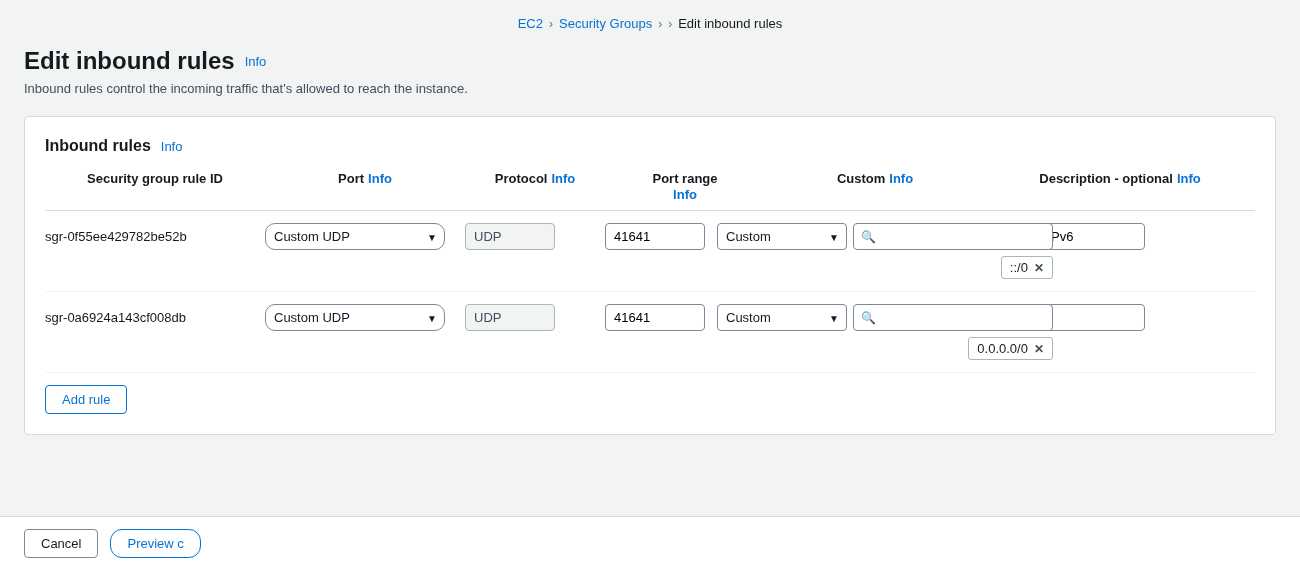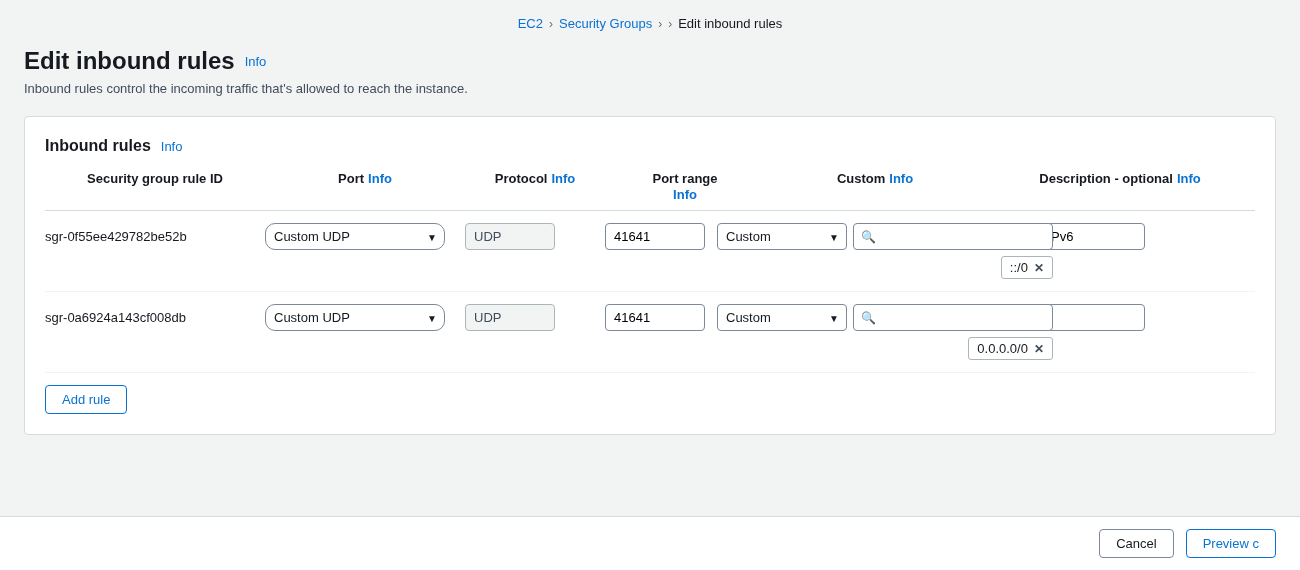--- a/index.html
+++ b/index.html
@@ -239,38 +239,38 @@
     }
     .footer-bar {
       position: fixed;
       bottom: 0;
       left: 0;
       right: 0;
       background: #fff;
       border-top: 1px solid #d5dbdb;
       padding: 12px 24px;
       display: flex;
-      justify-content: flex-end;
+      justify-content: flex-start;
       gap: 12px;
     }
     .cancel-btn {
       background: #fff;
       border: 1px solid #7d8998;
       color: #16191f;
       padding: 6px 16px;
       border-radius: 4px;
       font-size: 13px;
       cursor: pointer;
     }
     .preview-btn {
       background: #fff;
       border: 1px solid #0972d3;
       color: #0972d3;
       padding: 6px 16px;
-      border-radius: 4px;
+      border-radius: 12px;
       font-size: 13px;
       cursor: pointer;
     }
     .col-header-info {
       display: flex;
       flex-direction: column;
       gap: 1px;
     }
   </style>
 </head>

